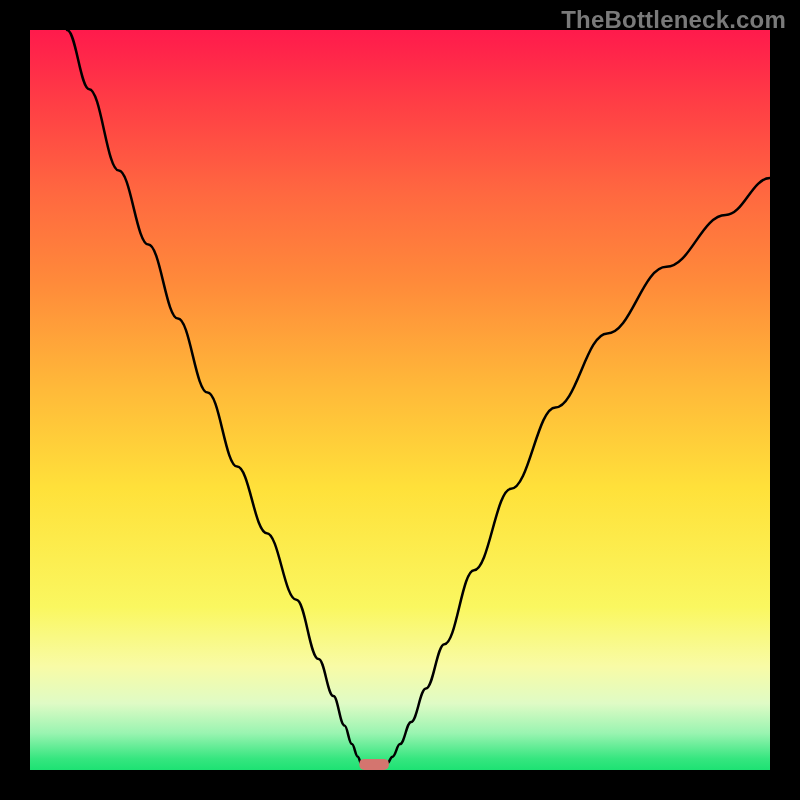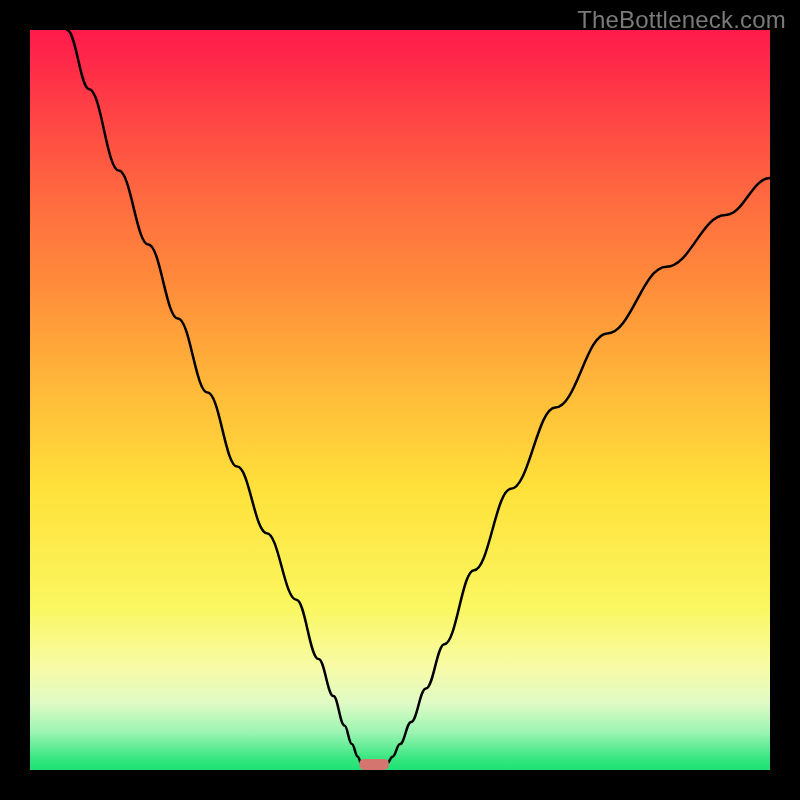--- a/index.html
+++ b/index.html
@@ -48,21 +48,21 @@
     left: 0; top: 0;
     width: 740px;
     height: 740px;
   }
   .watermark {
     position: absolute;
     top: 6px;
     right: 14px;
     color: #7a7a7a;
     font-size: 24px;
-    font-weight: 400;
+    font-weight: 700;
     letter-spacing: 0.2px;
     user-select: none;
   }
 </style>
 </head>
 <body>
 
 <div class="frame">
   <div class="watermark">TheBottleneck.com</div>
   <div class="plot">

